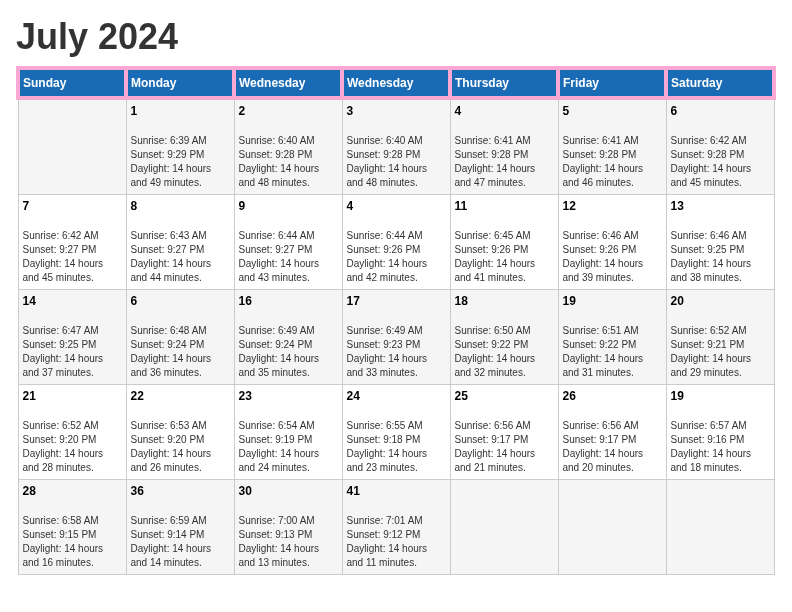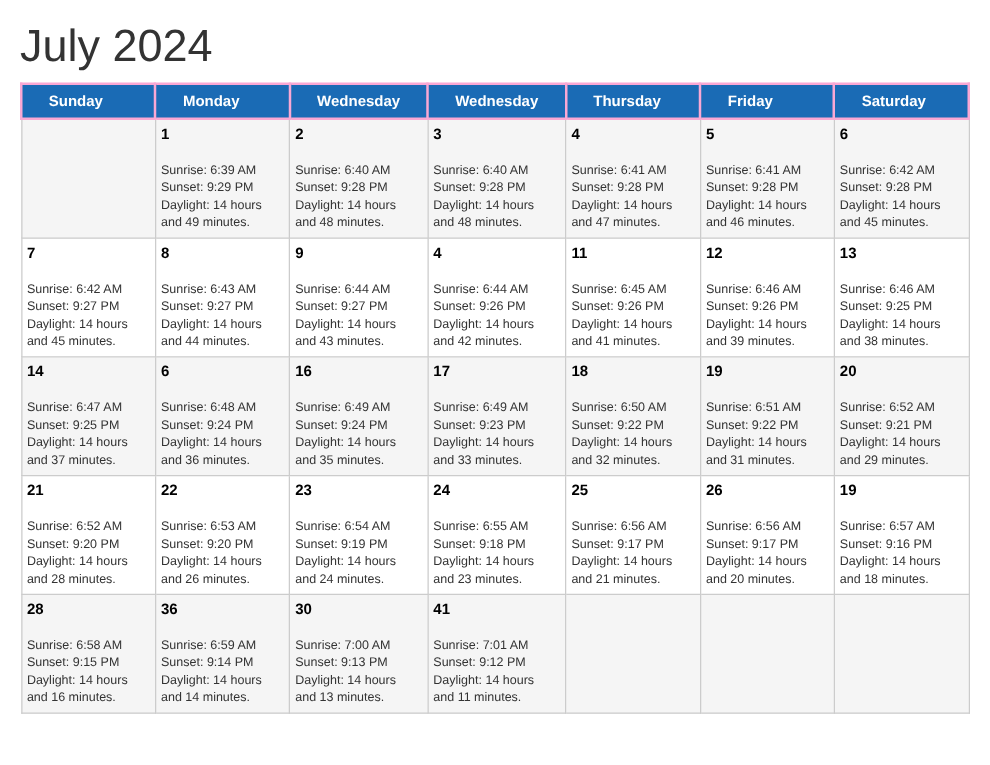--- a/index.html
+++ b/index.html
@@ -33,40 +33,40 @@
     .logo-icon {
       width: 24px;
       height: 18px;
       margin-right: 2px;
     }
     .title-area {
       text-align: right;
     }
     .month-title {
       font-size: 36px;
-      font-weight: normal;
+      font-weight: bold;
       color: #333;
     }
     .location-title {
       font-size: 14px;
       color: #555;
     }
     table {
       width: 100%;
       border-collapse: collapse;
       font-size: 11px;
     }
     thead tr th {
       background-color: #1a6bb5;
       color: #fff;
-      padding: 6px 21px;
+      padding: 6px 3px;
       text-align: left;
       font-size: 12px;
       font-weight: bold;
-      border: 2px solid #f9a8d4;
+      border: 4px solid #f9a8d4;
     }
     tbody tr td {
       border: 1px solid #ccc;
       vertical-align: top;
       padding: 4px;
       height: 90px;
       width: 108px;
     }
     tbody tr:nth-child(odd) td {
       background-color: #f5f5f5;

